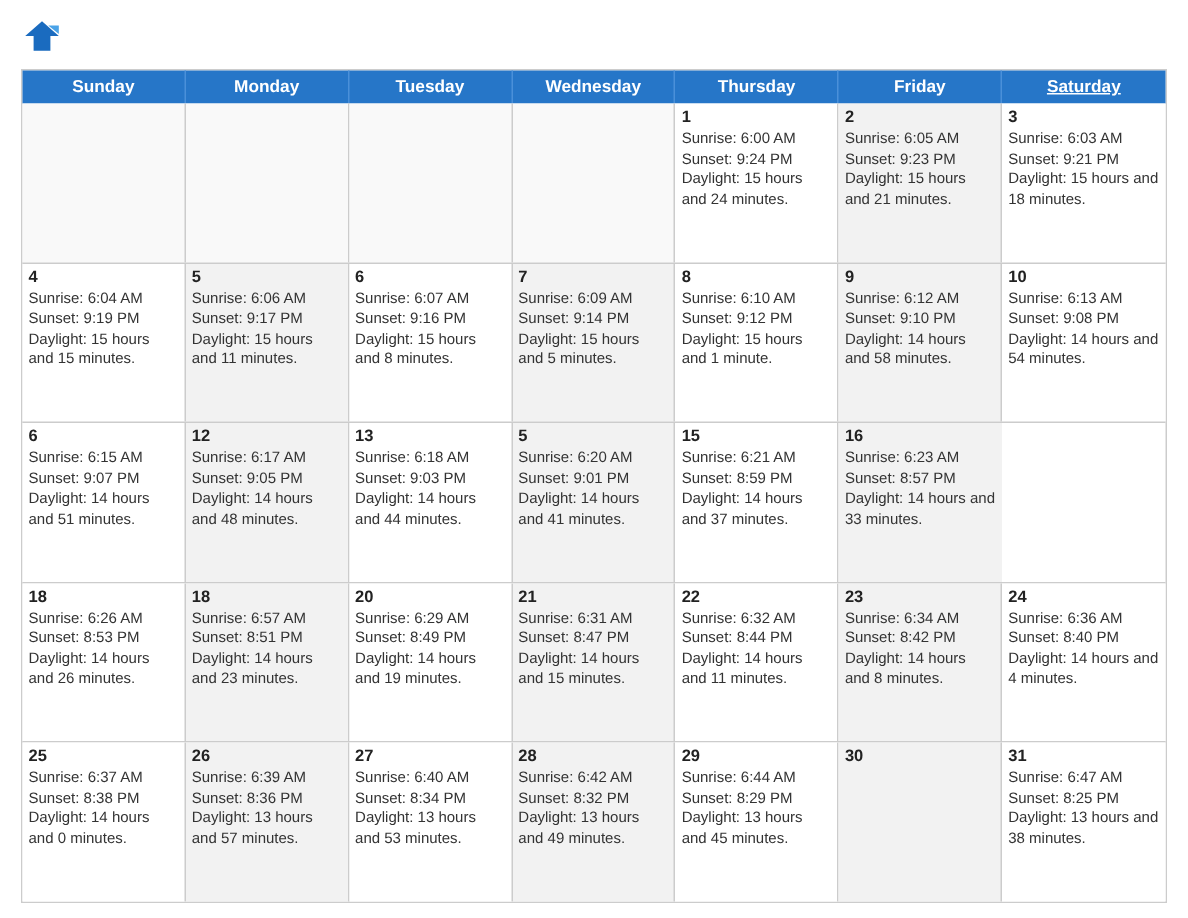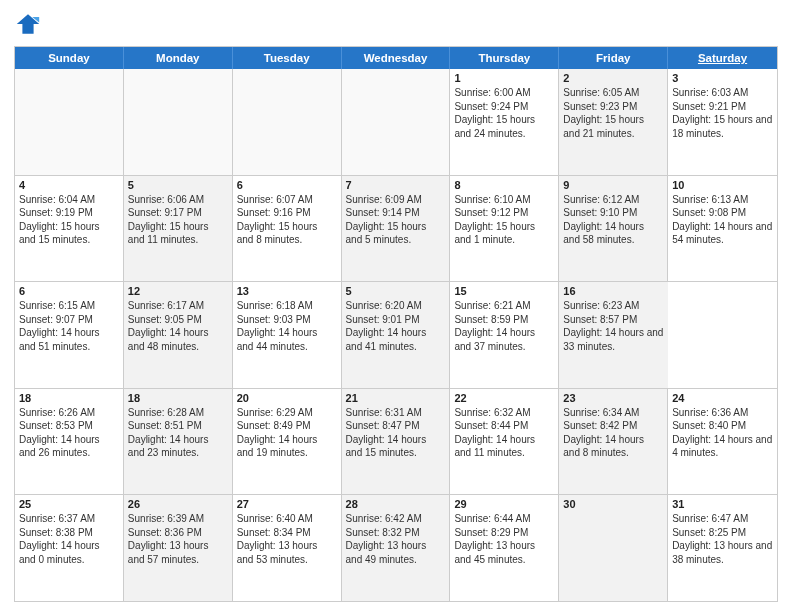--- a/index.html
+++ b/index.html
@@ -257,21 +257,21 @@
         </div>
         <div class="cal-week">
           <div class="cal-cell">
             <span class="day-number">18</span>
             <div class="day-info">Sunrise: 6:26 AM
 Sunset: 8:53 PM
 Daylight: 14 hours and 26 minutes.</div>
           </div>
           <div class="cal-cell shaded">
             <span class="day-number">18</span>
-            <div class="day-info">Sunrise: 6:28 AM
+            <div class="day-info">Sunrise: 6:57 AM
 Sunset: 8:51 PM
 Daylight: 14 hours and 23 minutes.</div>
           </div>
           <div class="cal-cell">
             <span class="day-number">20</span>
             <div class="day-info">Sunrise: 6:29 AM
 Sunset: 8:49 PM
 Daylight: 14 hours and 19 minutes.</div>
           </div>
           <div class="cal-cell shaded">

